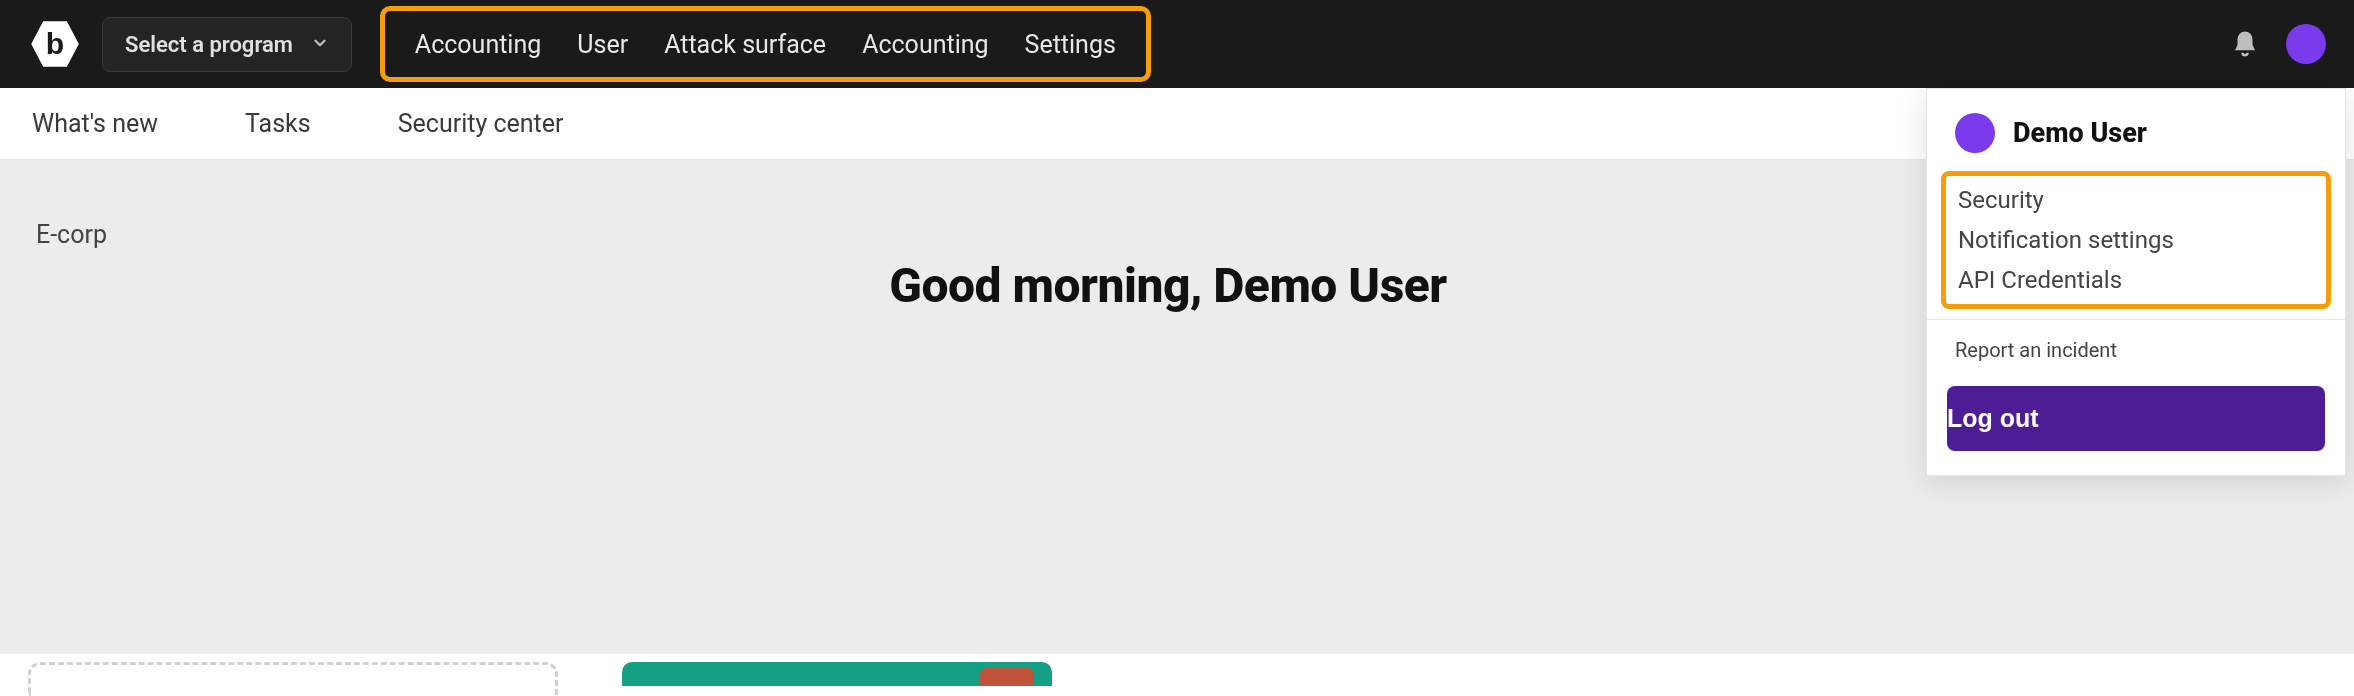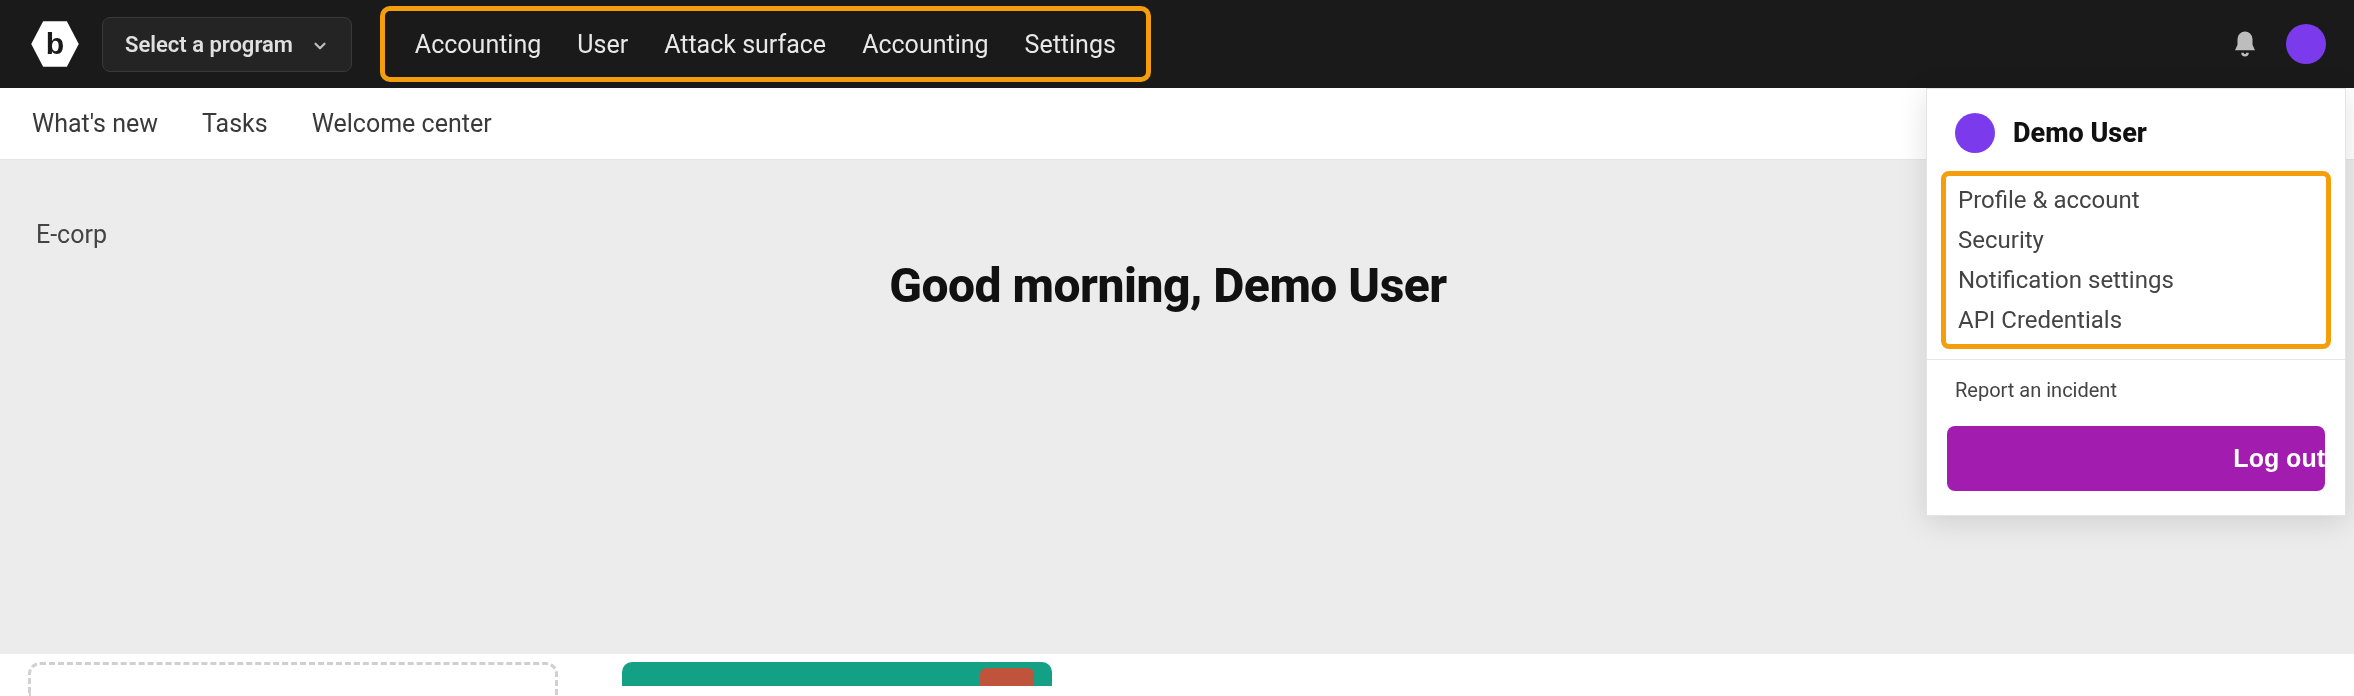--- a/index.html
+++ b/index.html
@@ -30,21 +30,20 @@
 
   .program-select {
     background: #242424;
     border: 1px solid #3a3a3a;
     border-radius: 8px;
     color: #e0e0e0;
     font-size: 22px;
     font-weight: 600;
     padding: 14px 22px;
     display: flex;
-    align-items: center;
     gap: 18px;
     cursor: pointer;
   }
   .program-select .chev { width: 18px; height: 18px; }
 
   .nav-highlight {
     border: 5px solid #f59e0b;
     border-radius: 10px;
     display: flex;
     align-items: center;
@@ -73,21 +72,21 @@
     width: 40px; height: 40px; border-radius: 50%;
     background: #7c3aed; cursor:pointer;
   }
 
   
   .subnav {
     background: #ffffff;
     height: 72px;
     display: flex;
     align-items: center;
-    gap: 44px;
+    gap: 87px;
     padding: 0 32px;
     border-bottom: 1px solid #e5e5e5;
   }
   .subnav-link {
     color: #3a3a3a;
     font-size: 25px;
     font-weight: 400;
     cursor: pointer;
   }
 
@@ -190,29 +189,29 @@
   }
   .panel-item-plain {
     color:#444;
     font-size:20px;
     padding: 0 28px 20px 28px;
     cursor:pointer;
   }
   .logout-btn {
     display:block;
     margin: 4px 20px 0 20px;
-    background:#a21caf;
+    background:#4c1d95;
     color:#fff;
     font-size:25px;
     font-weight:700;
     border:none;
     border-radius:8px;
     padding:18px 0;
     width: calc(100% - 40px);
-    text-align:right;
+    text-align:left;
     cursor:pointer;
   }
 </style>
 </head>
 <body>
 
 <div class="topbar">
   <div class="logo">
     <svg viewBox="0 0 100 100">
         <polygon points="28,8 72,8 94,50 72,92 28,92 6,50" fill="#ffffff"></polygon>
@@ -246,40 +245,39 @@
           <path d="M10 19a2 2 0 0 0 4 0" fill="none" stroke="#bdbdbd" stroke-width="2"></path>
         </svg>
     </span>
     <div class="avatar-top"></div>
   </div>
 </div>
 
 <div class="subnav">
   <span class="subnav-link">What's new</span>
   <span class="subnav-link">Tasks</span>
-  <span class="subnav-link">Welcome center</span>
+  <span class="subnav-link">Security center</span>
 </div>
 
 <div class="hero">
   <div class="org-label">E-corp</div>
   <div class="greeting">Good morning, Demo User</div>
 </div>
 
 <div class="cards-row">
   <div class="card-dashed"></div>
   <div class="card-teal"></div>
 </div>
 
 <div class="user-panel">
   <div class="user-panel-header">
     <div class="avatar-panel"></div>
     <div class="user-name">Demo User</div>
   </div>
   <div class="panel-highlight">
-    <div class="panel-item">Profile &amp; account</div>
     <div class="panel-item">Security</div>
     <div class="panel-item">Notification settings</div>
     <div class="panel-item">API Credentials</div>
   </div>
   <div class="panel-divider"></div>
   <div class="panel-item-plain">Report an incident</div>
   <button class="logout-btn">Log out</button>
 </div>
 
 </body></html>

